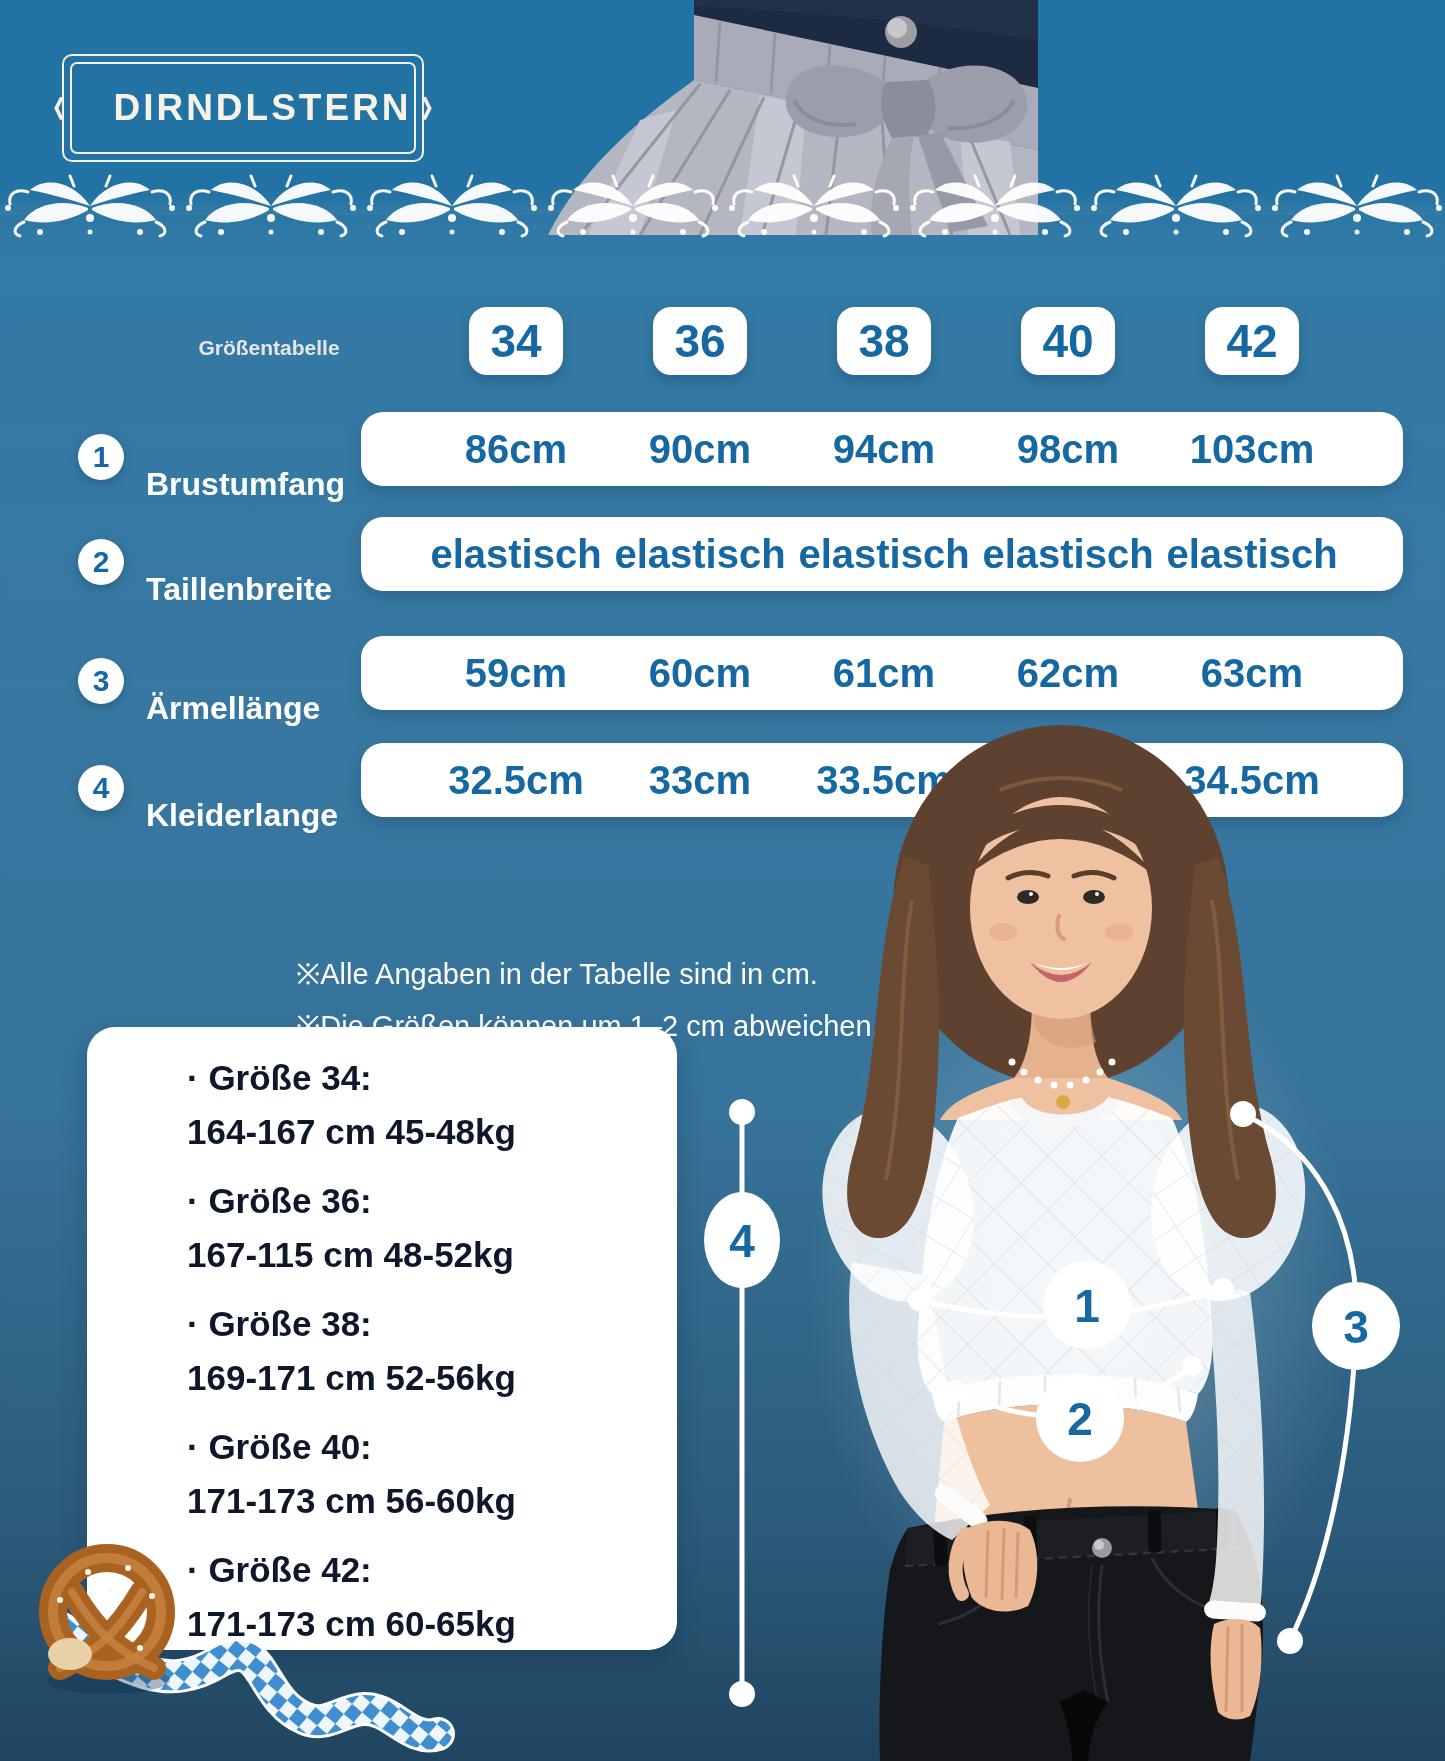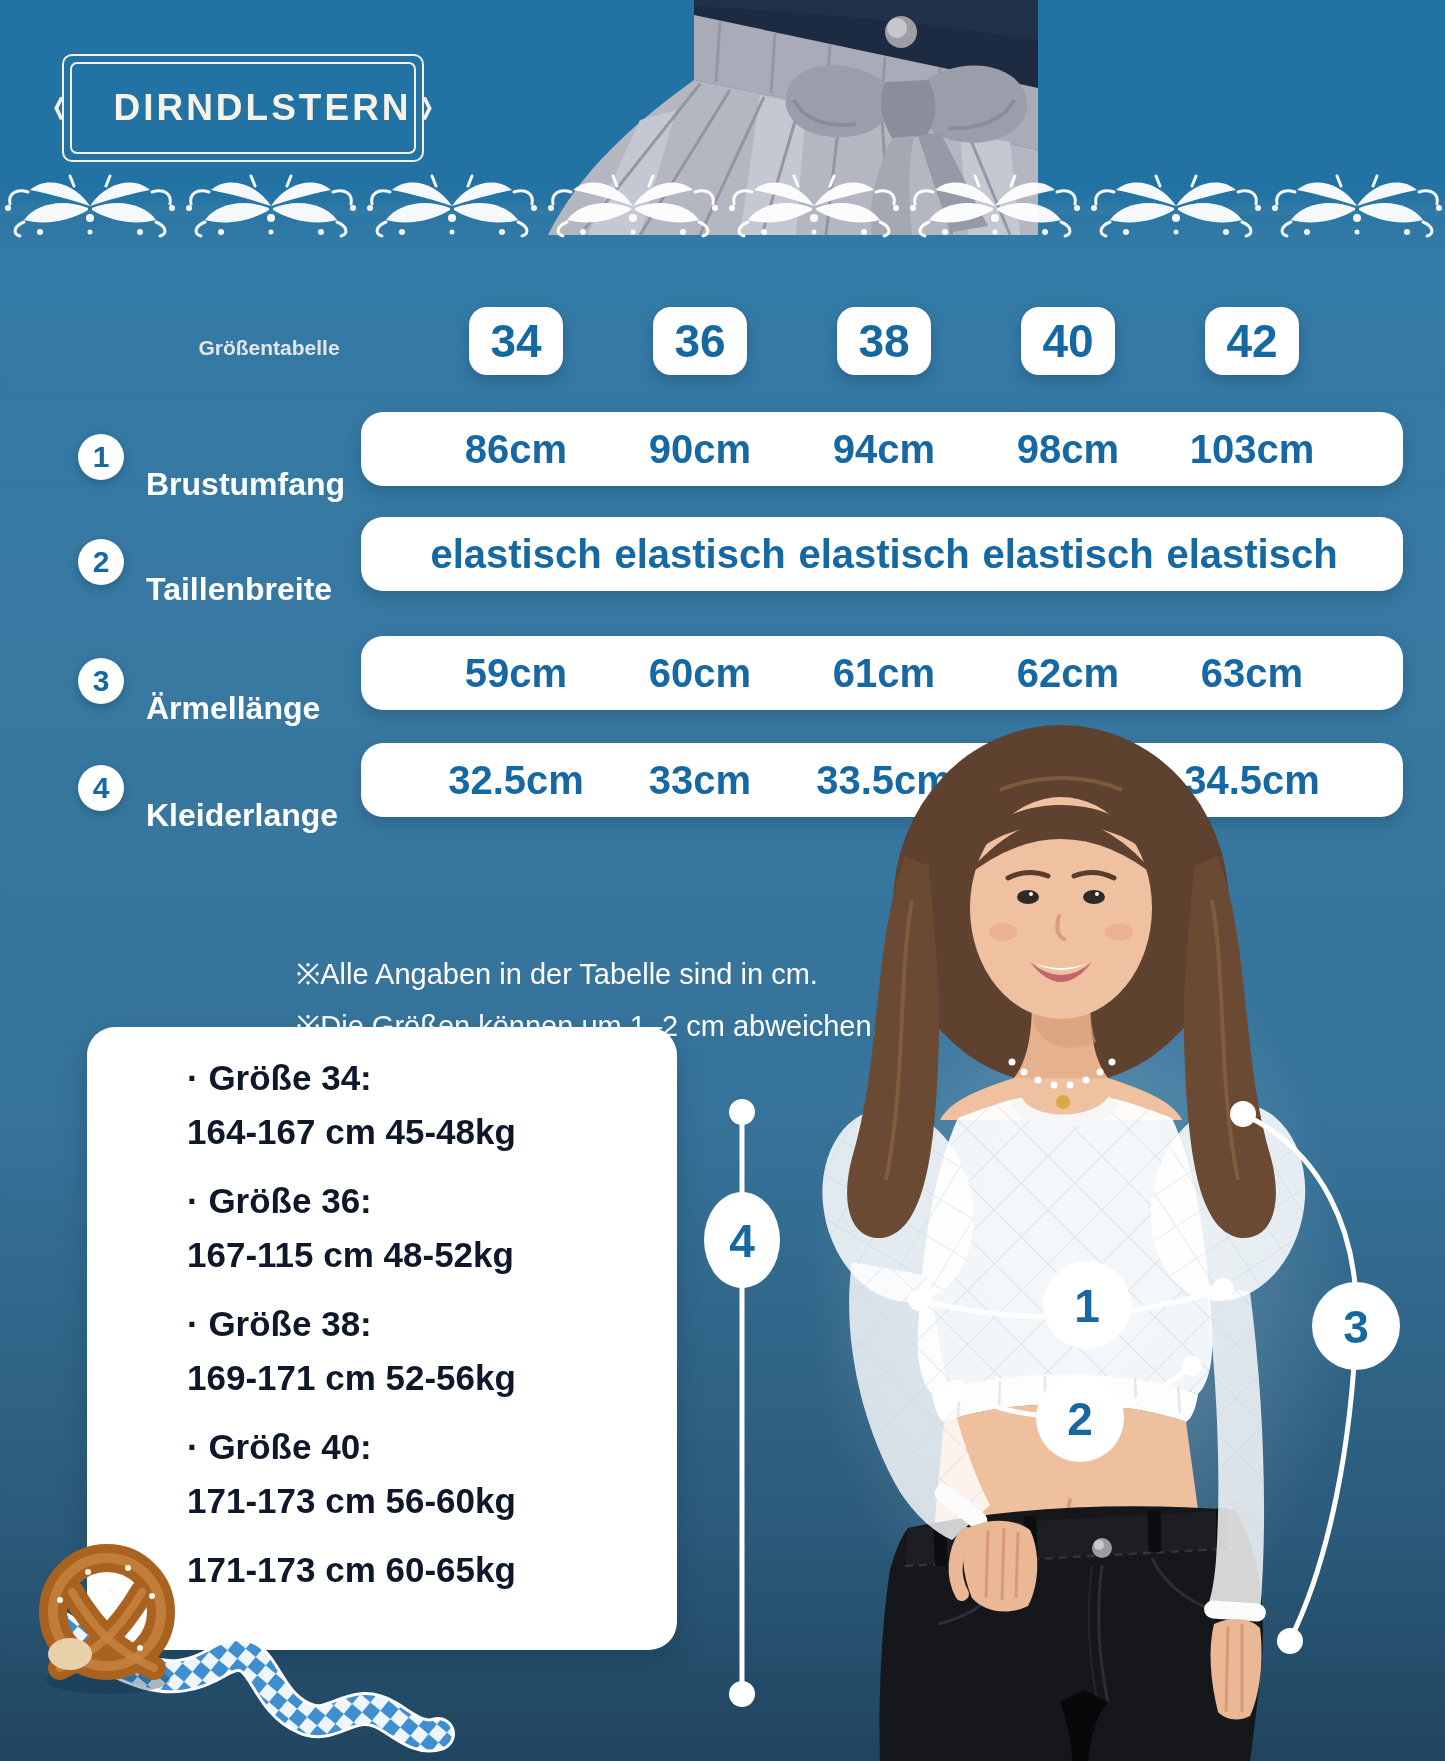--- a/index.html
+++ b/index.html
@@ -440,20 +440,21 @@
     </div>
     <div class="entry">
       <div>· Größe 38:</div>
       <div>169-171 cm 52-56kg</div>
     </div>
     <div class="entry">
       <div>· Größe 40:</div>
       <div>171-173 cm 56-60kg</div>
     </div>
     <div class="entry">
+      <div>· Größe 42:</div>
       <div>171-173 cm 60-65kg</div>
     </div>
   </div>
 
   <svg class="full-svg" viewBox="0 0 1445 1761">
     <g>
       <path d="M60,1628 C130,1672 168,1692 218,1662 C266,1634 258,1698 304,1718 C334,1732 352,1694 388,1716 C406,1727 420,1740 438,1734" stroke="#ffffff" stroke-width="34" fill="none" stroke-linecap="round"></path>
       <path d="M60,1628 C130,1672 168,1692 218,1662 C266,1634 258,1698 304,1718 C334,1732 352,1694 388,1716 C406,1727 420,1740 438,1734" stroke="url(#bav)" stroke-width="28" fill="none" stroke-linecap="round"></path>
     </g>
     <g>

